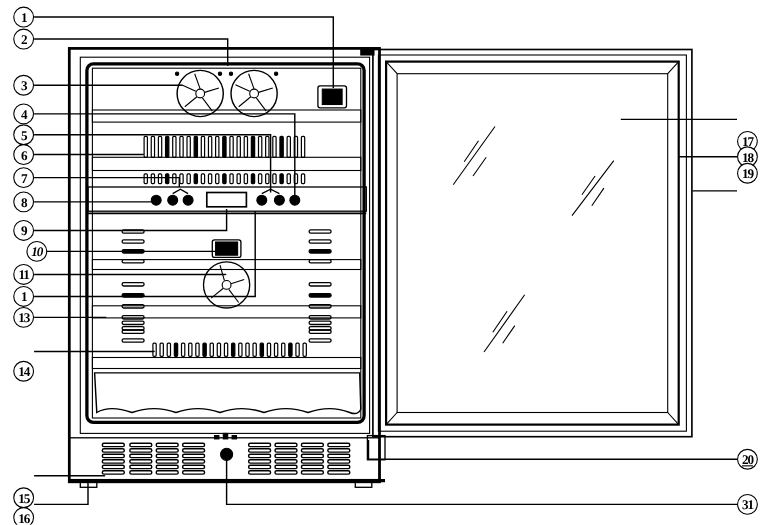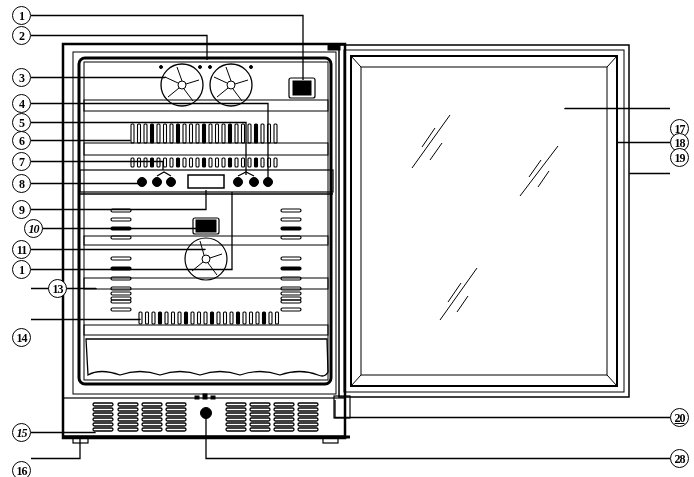--- a/index.html
+++ b/index.html
@@ -276,23 +276,23 @@
       <div class="callout" style="left: 12px; top: 68px;">3</div>
       <div class="callout" style="left: 12px; top: 94px;">4</div>
       <div class="callout" style="left: 12px; top: 113px;">5</div>
       <div class="callout" style="left: 12px; top: 131px;">6</div>
       <div class="callout" style="left: 12px; top: 152px;">7</div>
       <div class="callout" style="left: 12px; top: 174px;">8</div>
       <div class="callout" style="left: 12px; top: 200px;">9</div>
       <div class="callout" style="left: 24px; top: 219px; font-style: italic;">10</div>
       <div class="callout" style="left: 12px; top: 240px; text-align: right;">11</div>
       <div class="callout" style="left: 12px; top: 260px;">1</div>
-      <div class="callout" style="left: 12px; top: 279px; margin-left: 36px;">13</div>
+      <div class="callout" style="left: 12px; top: 279px;">13</div>
       <div class="callout" style="left: 12px; top: 328px;">14</div>
-      <div class="callout" style="left: 12px; top: 423px; font-style: italic;">15</div>
+      <div class="callout" style="left: 12px; top: 443px;">15</div>
       <div class="callout" style="left: 12px; top: 449px; margin-top: 12px;">16</div>
       <div class="callout" style="left: 670px; top: 99px; margin-top: 20px;">17</div>
       <div class="callout" style="left: 670px; top: 133px; text-align: right;">18</div>
       <div class="callout" style="left: 670px; top: 148px;">19</div>
       <div class="callout" style="left: 670px; top: 408px; text-decoration: underline;">20</div>
-      <div class="callout" style="left: 670px; top: 449px;">28</div>
+      <div class="callout" style="left: 670px; top: 449px;">31</div>
     </div>
 </div>
 
 </body></html>

